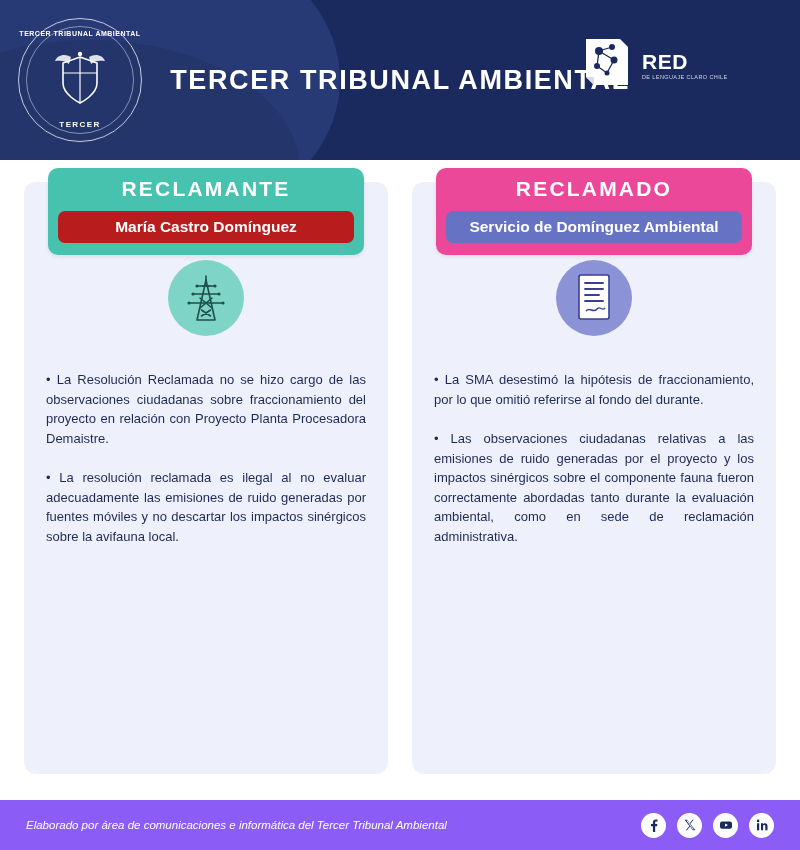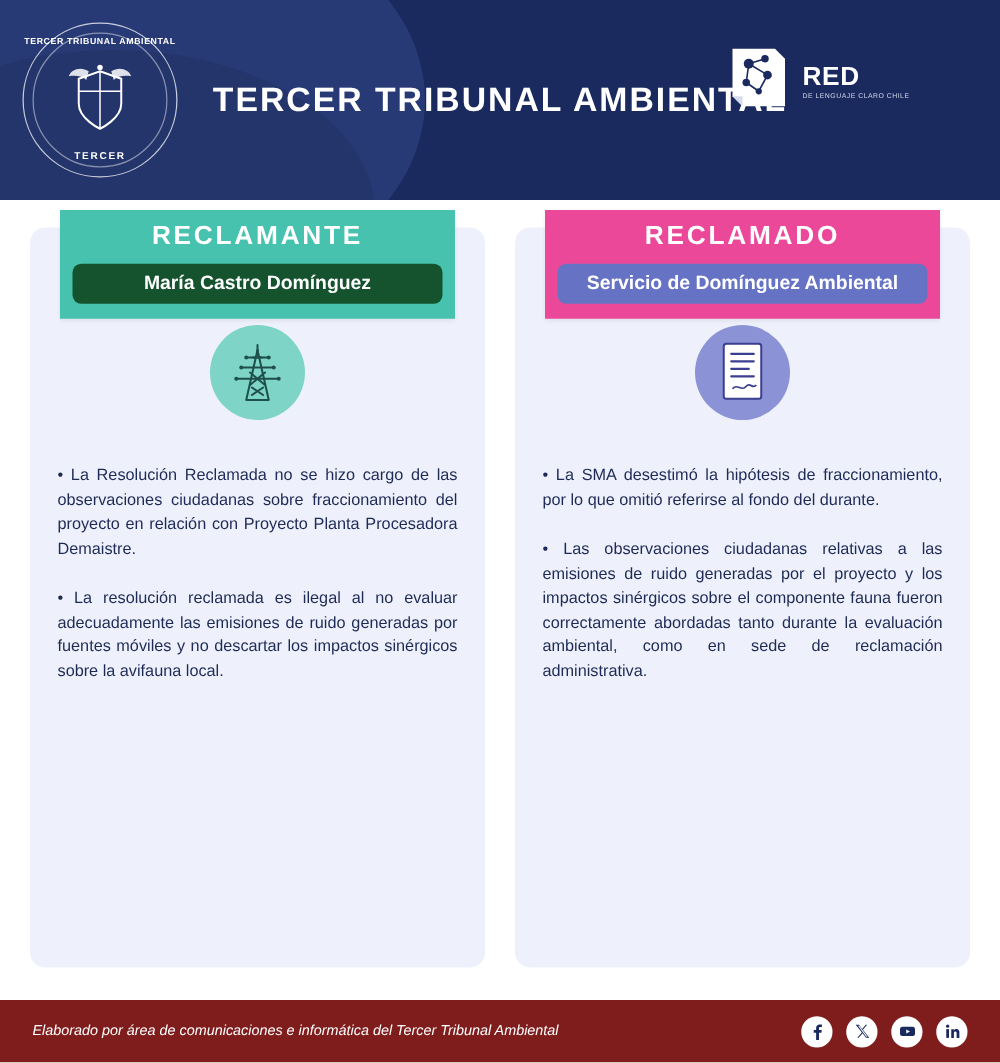--- a/index.html
+++ b/index.html
@@ -119,42 +119,42 @@
     position: relative;
     flex: 1 1 0;
     background: #eef1fb;
     border-radius: 12px;
     padding: 44px 0 0 0;
     height: 592px;
   }
   .panel-header {
     position: absolute;
     left: 24px; right: 24px; top: -14px;
-    border-radius: 0;
+    border-radius: 10px;
     padding: 9px 10px 12px 10px;
     text-align: center;
     box-shadow: 0 2px 4px rgba(0,0,0,.08);
   }
   .panel-header.left  { background: #46c2ae; }
   .panel-header.right { background: #ec4899; }
   .panel-title {
     color: #ffffff;
     font-size: 21px;
     font-weight: bold;
     letter-spacing: 2.2px;
   }
   .panel-sub {
     margin-top: 10px;
     border-radius: 7px;
     padding: 7px 6px;
     color: #ffffff;
     font-size: 15.5px;
     font-weight: bold;
   }
-  .panel-sub.left  { background: #14532d; }
+  .panel-sub.left  { background: #b91c1c; }
   .panel-sub.right { background: #6673c4; }
 
   .icon-wrap {
     margin-top: 34px;
     display: flex; justify-content: center;
   }
   .icon-circle {
     width: 76px; height: 76px;
     border-radius: 50%;
     display: flex; align-items: center; justify-content: center;
@@ -172,21 +172,21 @@
     line-height: 1.5;
     text-align: justify;
     margin-bottom: 20px;
   }
 
   
   .footer {
     position: absolute;
     left: 0; bottom: 0;
     width: 800px; height: 50px;
-    background: #7f1d1d;
+    background: #8b5cf6;
     display: flex; align-items: center; justify-content: space-between;
     padding: 0 26px;
   }
   .footer-text {
     color: #ffffff;
     font-size: 11.5px;
     font-style: italic;
   }
   .social {
     display: flex; align-items: center; gap: 11px;

